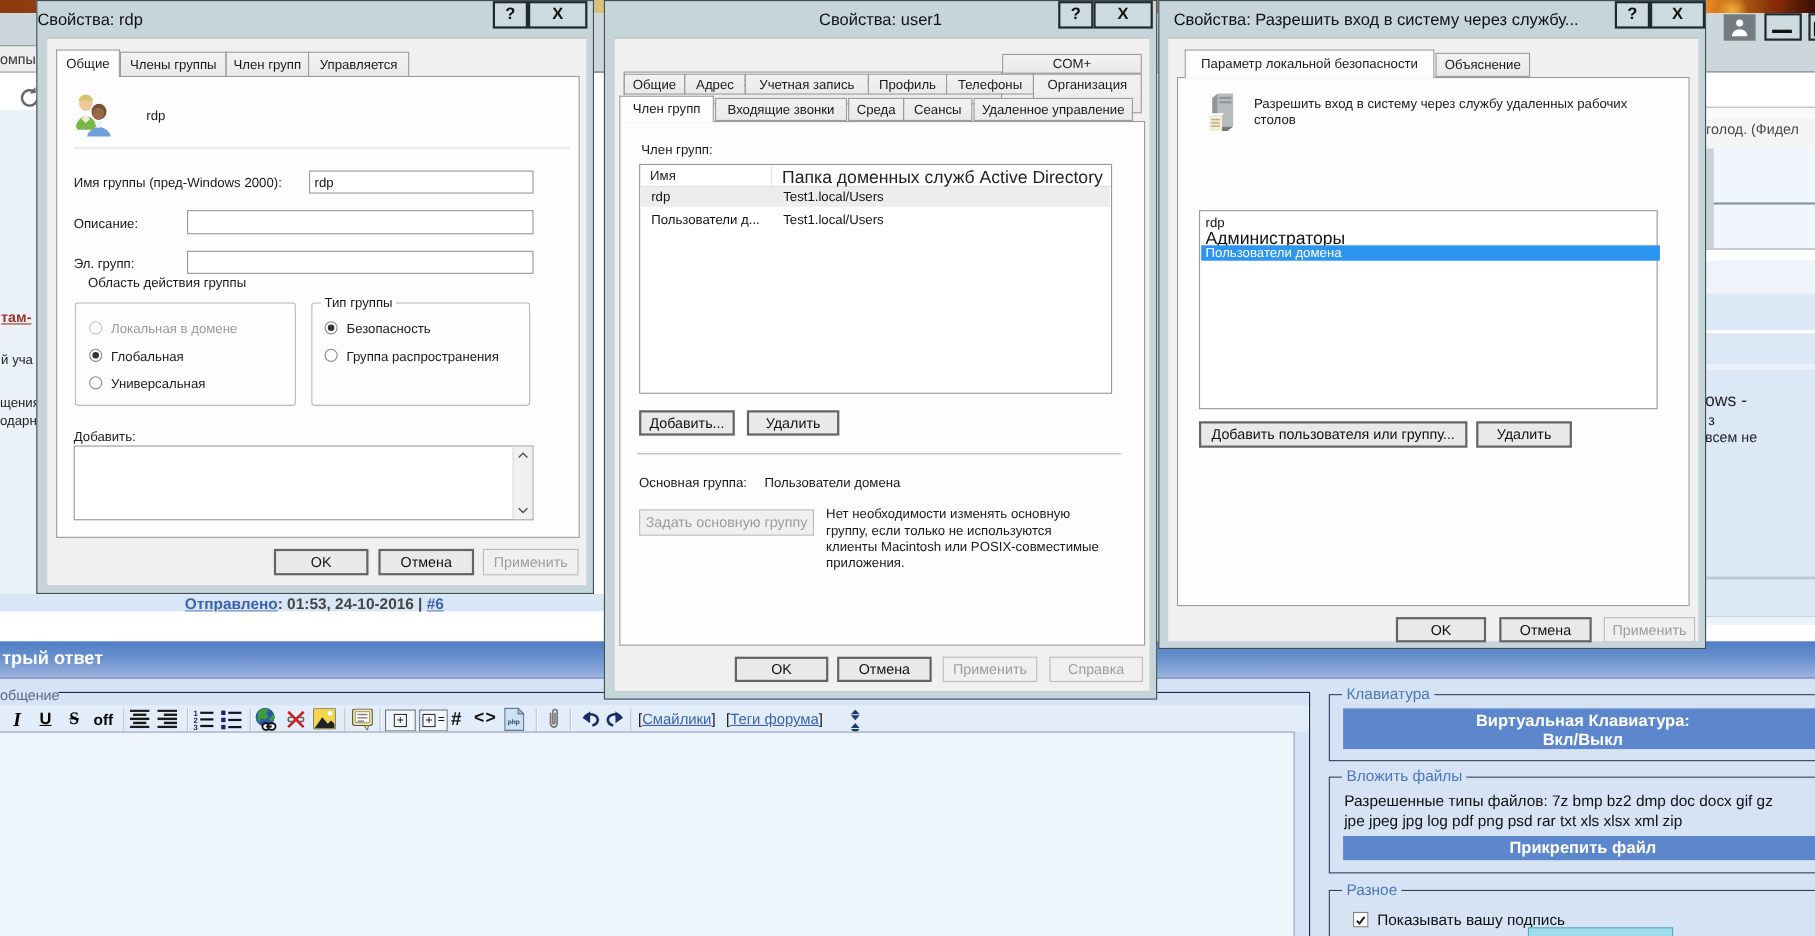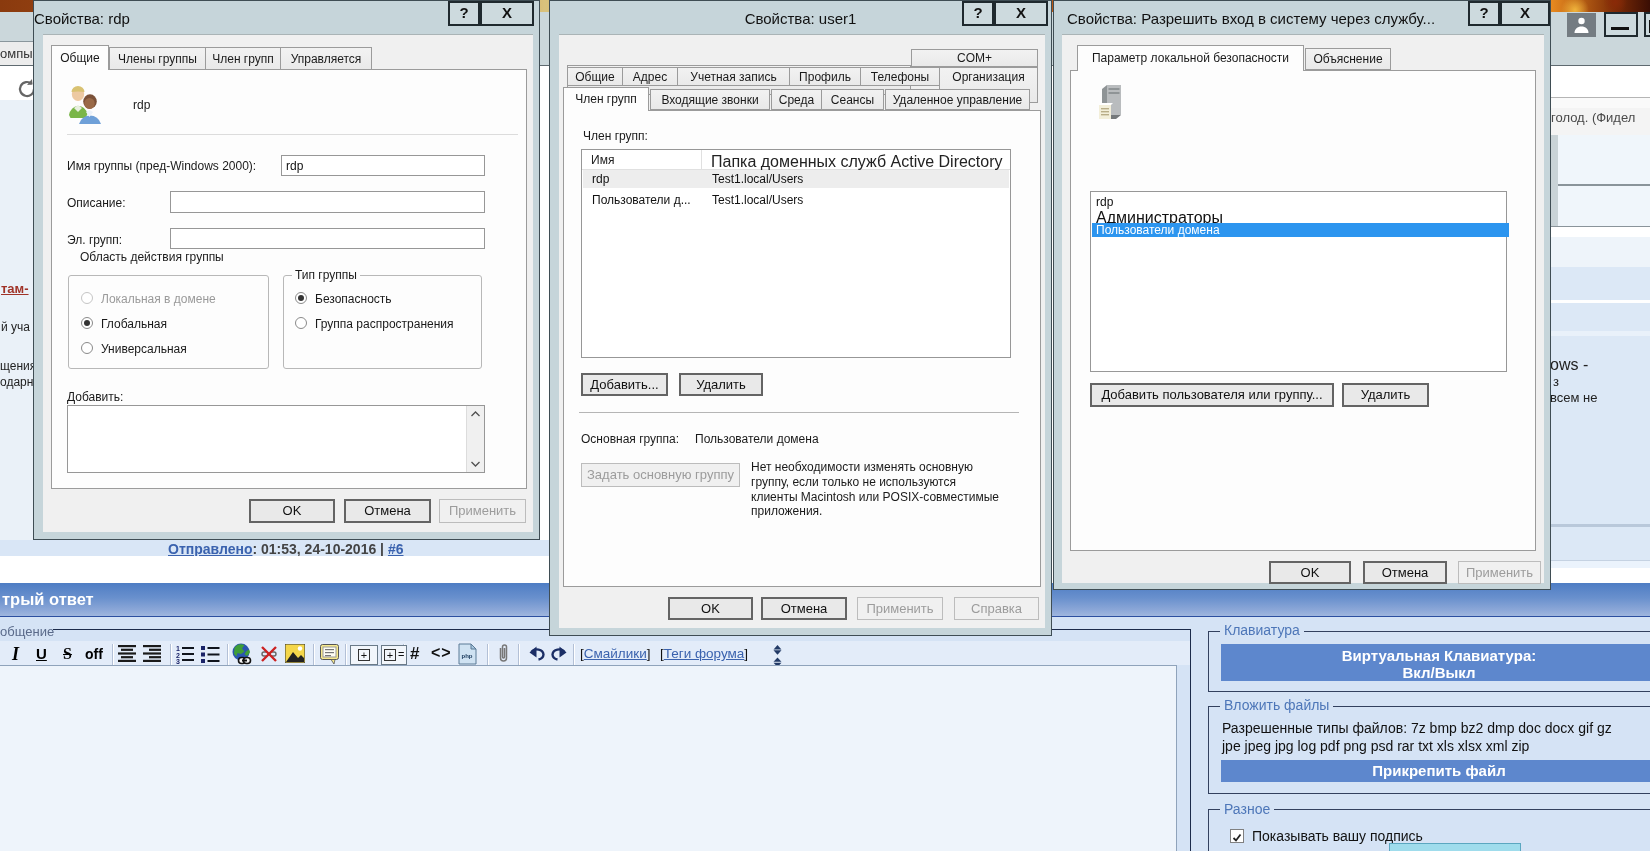--- a/index.html
+++ b/index.html
@@ -376,20 +376,21 @@
       <path d="M10 2 l-5 4 v30 l5 -4z" fill="#8f9496"></path>
    <path d="M5 36 l5 -4 h14 l-5 4z" fill="#75797b"></path>
    <rect x="11.5" y="5" width="11" height="2" fill="#8f9496"></rect>
       <rect x="11.5" y="9" width="11" height="2" fill="#8f9496"></rect>
    <path d="M2 22 h12 v14 h-12z" fill="#f3efda"></path>
       <path d="M2 22 l2-2 h12 l-2 2z" fill="#fff"></path>
    <rect x="4" y="25" width="8" height="1.4" fill="#b9ae88"></rect>
       <rect x="4" y="28" width="8" height="1.4" fill="#b9ae88"></rect>
       <rect x="4" y="31" width="8" height="1.4" fill="#b9ae88"></rect>
  </svg>
+ <div class="lbl" style="left:86px;top:86px;white-space:normal;width:380px;line-height:15px">Разрешить вход в систему через службу удаленных рабочих столов</div>
 
  <div class="abs" style="left:36px;top:190px;width:417px;height:181px;background:#fff;border:1px solid #979797;box-sizing:border-box">
   <div style="position:absolute;left:5px;top:3px;font-size:12px;color:#111">rdp</div>
   <div style="position:absolute;left:5px;top:17px;font-size:16px;color:#111">Администраторы</div>
   <div style="position:absolute;left:1px;top:31px;width:413px;height:14px;background:#2c95ef;color:#fff;font-size:12px;padding-left:4px;line-height:14px">Пользователи домена</div>
  </div>
  <div class="btn" style="left:36px;top:382px;width:244px;height:24px;line-height:20px">Добавить пользователя или группу...</div>
  <div class="btn" style="left:288px;top:382px;width:87px;height:24px;line-height:20px">Удалить</div>
  <div class="btn" style="left:215px;top:560px;width:82px;height:23px;line-height:19px">OK</div>
  <div class="btn" style="left:309px;top:560px;width:84px;height:23px;line-height:19px">Отмена</div>

